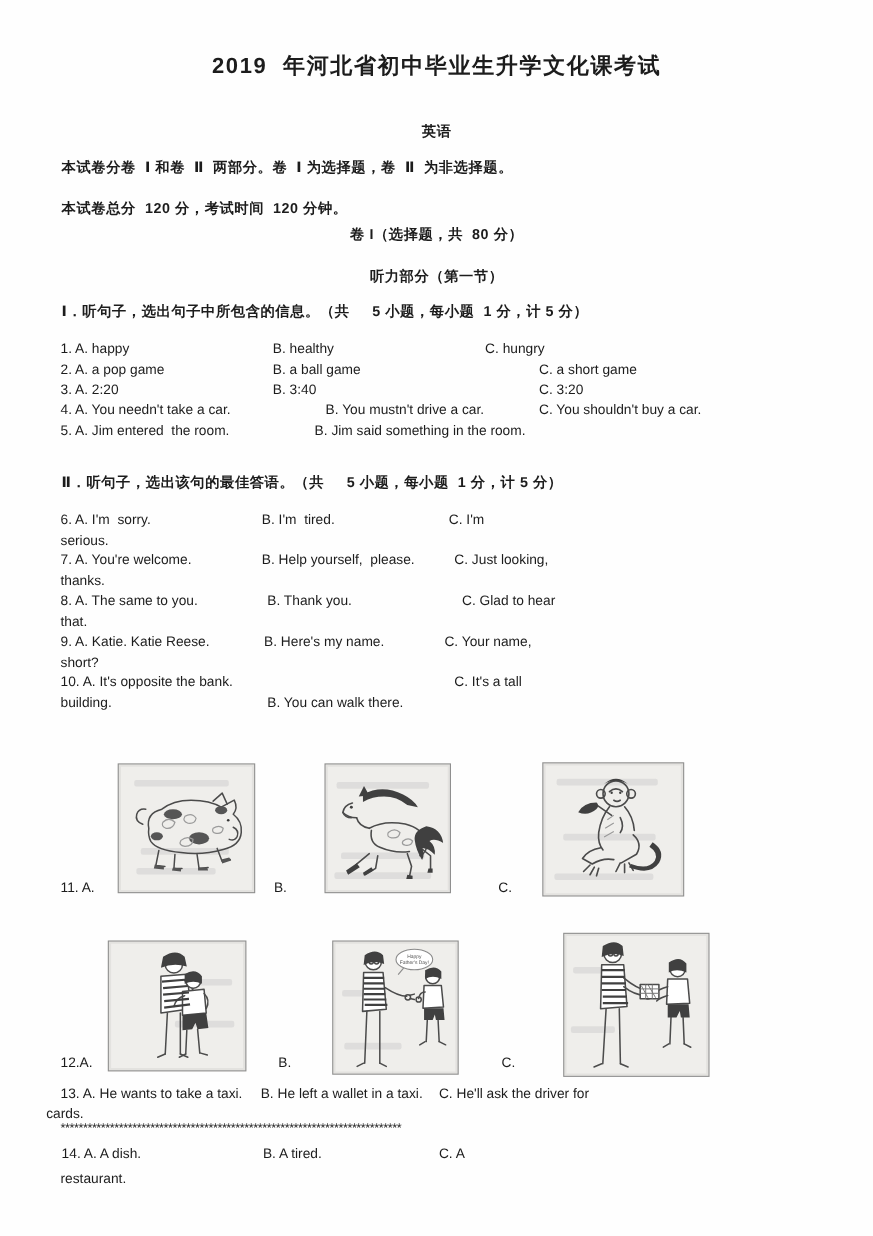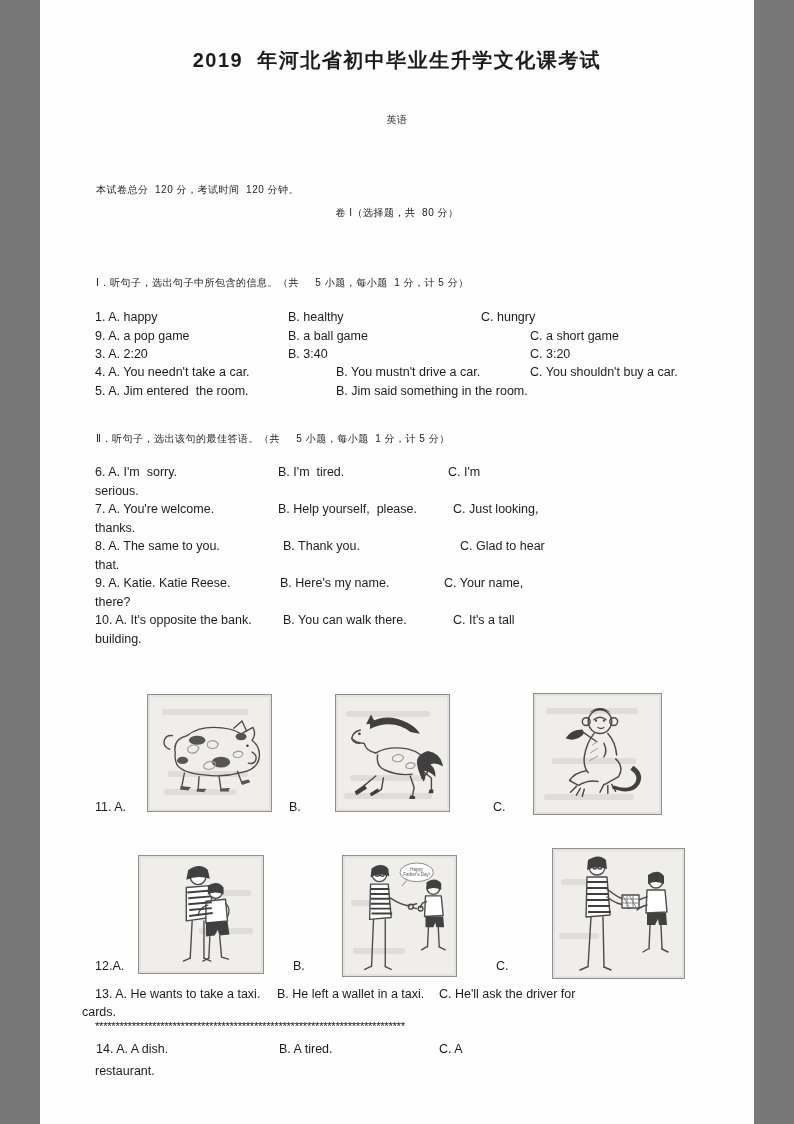--- a/index.html
+++ b/index.html
@@ -1,64 +1,66 @@
 <!DOCTYPE html>
 <html><head>
 <meta charset="utf-8">
 <style>
   html,body{margin:0;padding:0;background:#777;}
   .page{
-    position:relative;width:714px;height:1124px;margin:0 auto;
+    position:relative;width:794px;height:1124px;margin:0 auto;
     background:#fefefe;overflow:hidden;
     font-family:"Liberation Sans","DejaVu Sans",sans-serif;
     color:#1c1c1c;
   }
   .ln{position:absolute;white-space:pre;font-size:12.5px;line-height:17px;}
-  .cn{font-weight:400;font-size:10px;letter-spacing:0.5px;}
+  .cn{font-weight:700;font-size:13px;letter-spacing:0.5px;}
   .center{left:0;width:100%;text-align:center;}
   .title{font-size:20px;font-weight:700;letter-spacing:1.5px;}
   .stars{font-size:11.5px;letter-spacing:-0.4px;color:#222;}
   .imgbox{
     position:absolute;background:#efeeeb;border:1px solid #8f8f8f;
     box-shadow:inset 0 0 0 2px #e3e2df;
   }
   .ghost{position:absolute;height:6px;background:rgba(80,80,90,0.10);border-radius:2px;}
   .art{position:absolute;left:50%;top:50%;transform:translate(-50%,-50%);}
   svg{display:block;}
 </style>
 </head>
 <body>
 
 <div class="page">
 
   <div class="ln cn center title" style="top:52px">2019  年河北省初中毕业生升学文化课考试</div>
   <div class="ln cn center" style="top:111px">英语</div>
+  <div class="ln cn" style="left:56px;top:143px">本试卷分卷  Ⅰ 和卷  Ⅱ  两部分。卷  Ⅰ 为选择题，卷  Ⅱ  为非选择题。</div>
   <div class="ln cn" style="left:56px;top:181px">本试卷总分  120 分，考试时间  120 分钟。</div>
   <div class="ln cn center" style="top:204px">卷 I（选择题，共  80 分）</div>
+  <div class="ln cn center" style="top:242px">听力部分（第一节）</div>
 
   <div class="ln cn" style="left:56px;top:274px">Ⅰ．听句子，选出句子中所包含的信息。（共     5 小题，每小题  1 分，计 5 分）</div>
 
   <div class="ln" style="left:55px;top:309px">1. A. happy</div>
   <div class="ln" style="left:248px;top:309px">B. healthy</div>
   <div class="ln" style="left:441px;top:309px">C. hungry</div>
 
-  <div class="ln" style="left:55px;top:328px">9. A. a pop game</div>
+  <div class="ln" style="left:55px;top:328px">2. A. a pop game</div>
   <div class="ln" style="left:248px;top:328px">B. a ball game</div>
   <div class="ln" style="left:490px;top:328px">C. a short game</div>
 
   <div class="ln" style="left:55px;top:346px">3. A. 2:20</div>
   <div class="ln" style="left:248px;top:346px">B. 3:40</div>
   <div class="ln" style="left:490px;top:346px">C. 3:20</div>
 
   <div class="ln" style="left:55px;top:364px">4. A. You needn't take a car.</div>
   <div class="ln" style="left:296px;top:364px">B. You mustn't drive a car.</div>
   <div class="ln" style="left:490px;top:364px">C. You shouldn't buy a car.</div>
 
   <div class="ln" style="left:55px;top:383px">5. A. Jim entered  the room.</div>
-  <div class="ln" style="left:296px;top:383px">B. Jim said something in the room.</div>
+  <div class="ln" style="left:286px;top:383px">B. Jim said something in the room.</div>
 
   <div class="ln cn" style="left:56px;top:430px">Ⅱ．听句子，选出该句的最佳答语。（共     5 小题，每小题  1 分，计 5 分）</div>
 
   <div class="ln" style="left:55px;top:464px">6. A. I'm  sorry.</div>
   <div class="ln" style="left:238px;top:464px">B. I'm  tired.</div>
   <div class="ln" style="left:408px;top:464px">C. I'm</div>
   <div class="ln" style="left:55px;top:483px">serious.</div>
 
   <div class="ln" style="left:55px;top:501px">7. A. You're welcome.</div>
   <div class="ln" style="left:238px;top:501px">B. Help yourself,  please.</div>
@@ -66,24 +68,24 @@
   <div class="ln" style="left:55px;top:520px">thanks.</div>
 
   <div class="ln" style="left:55px;top:538px">8. A. The same to you.</div>
   <div class="ln" style="left:243px;top:538px">B. Thank you.</div>
   <div class="ln" style="left:420px;top:538px">C. Glad to hear</div>
   <div class="ln" style="left:55px;top:557px">that.</div>
 
   <div class="ln" style="left:55px;top:575px">9. A. Katie. Katie Reese.</div>
   <div class="ln" style="left:240px;top:575px">B. Here's my name.</div>
   <div class="ln" style="left:404px;top:575px">C. Your name,</div>
-  <div class="ln" style="left:55px;top:594px">there?</div>
+  <div class="ln" style="left:55px;top:594px">short?</div>
 
   <div class="ln" style="left:55px;top:612px">10. A. It's opposite the bank.</div>
-  <div class="ln" style="left:243px;top:612px">B. You can walk there.</div>
+  <div class="ln" style="left:243px;top:631px">B. You can walk there.</div>
   <div class="ln" style="left:413px;top:612px">C. It's a tall</div>
   <div class="ln" style="left:55px;top:631px">building.</div>
 
 
   <div class="imgbox" style="left:107px;top:694px;width:123px;height:116px" title="spotted pig">
     <div class="ghost" style="left:14px;top:14px;width:86px"></div>
     <div class="ghost" style="left:20px;top:76px;width:80px"></div>
     <div class="ghost" style="left:16px;top:94px;width:72px"></div>
     <div class="art">
       <svg viewBox="0 0 116 100" width="106" height="92">

